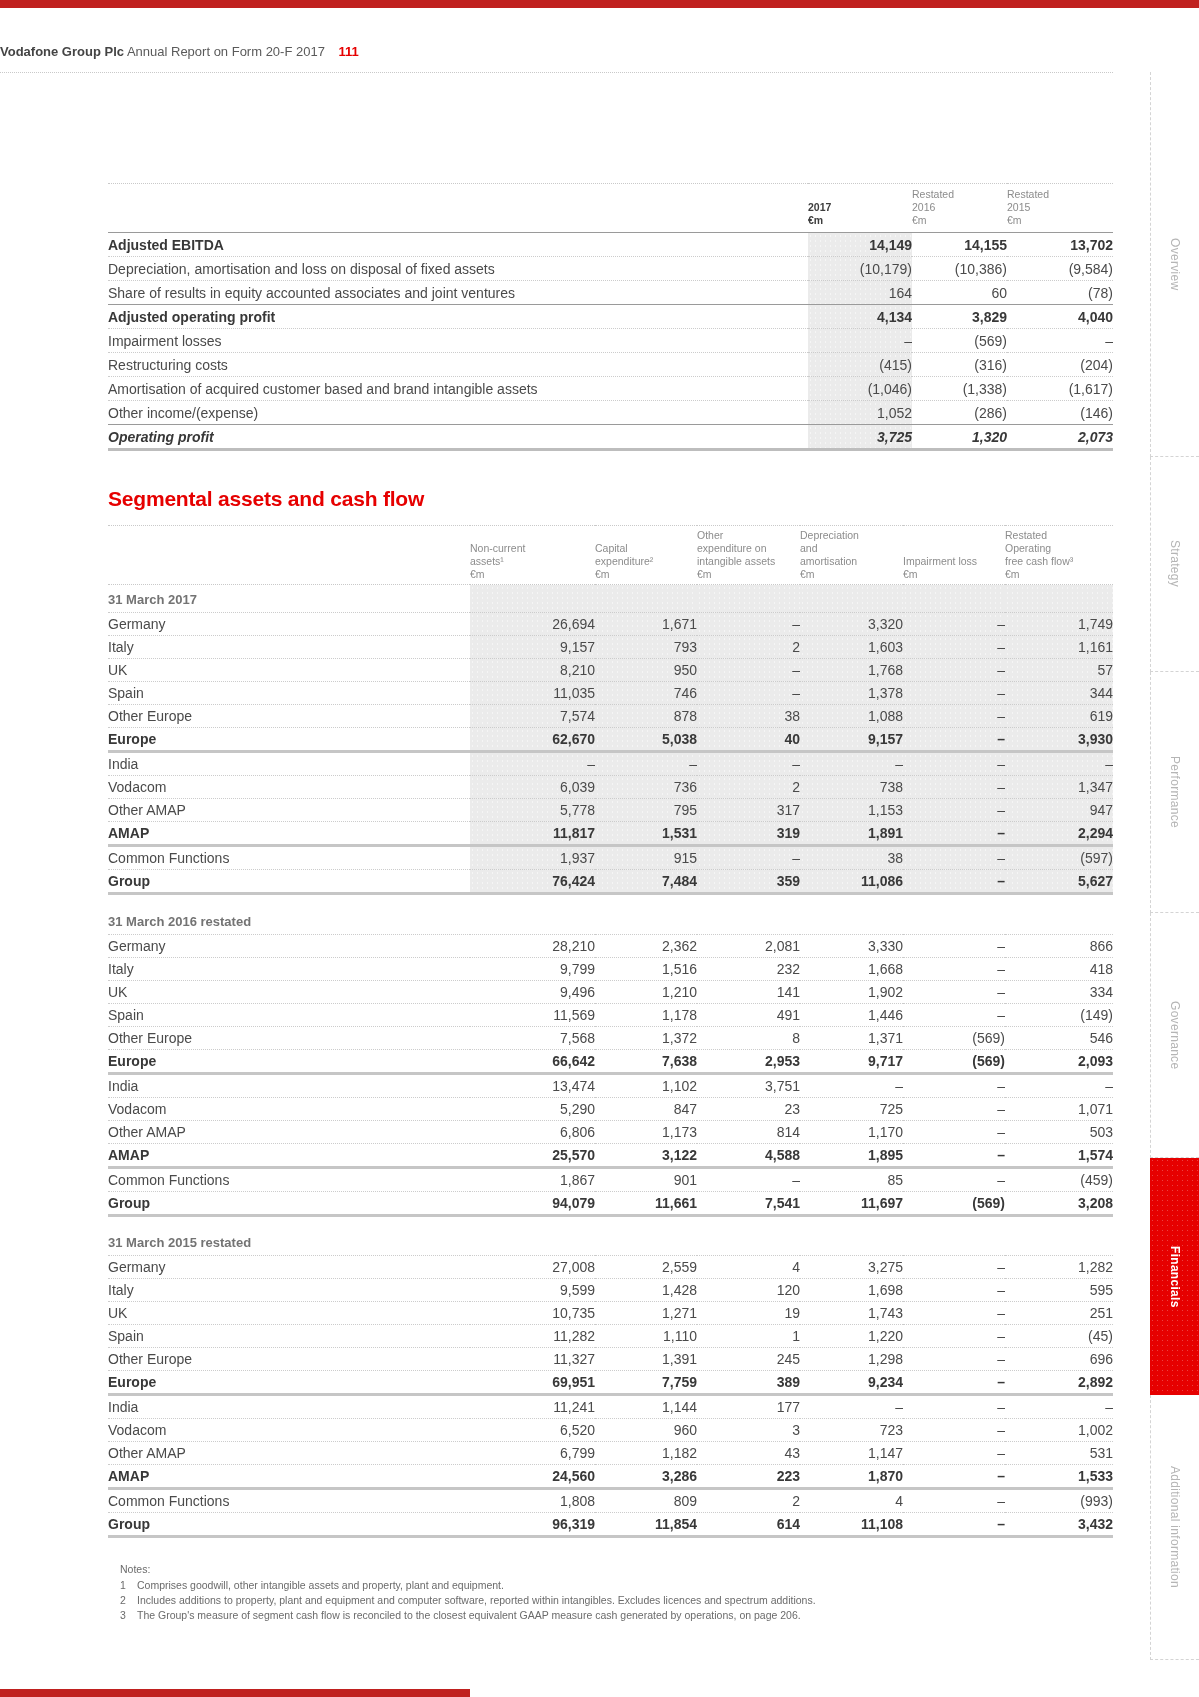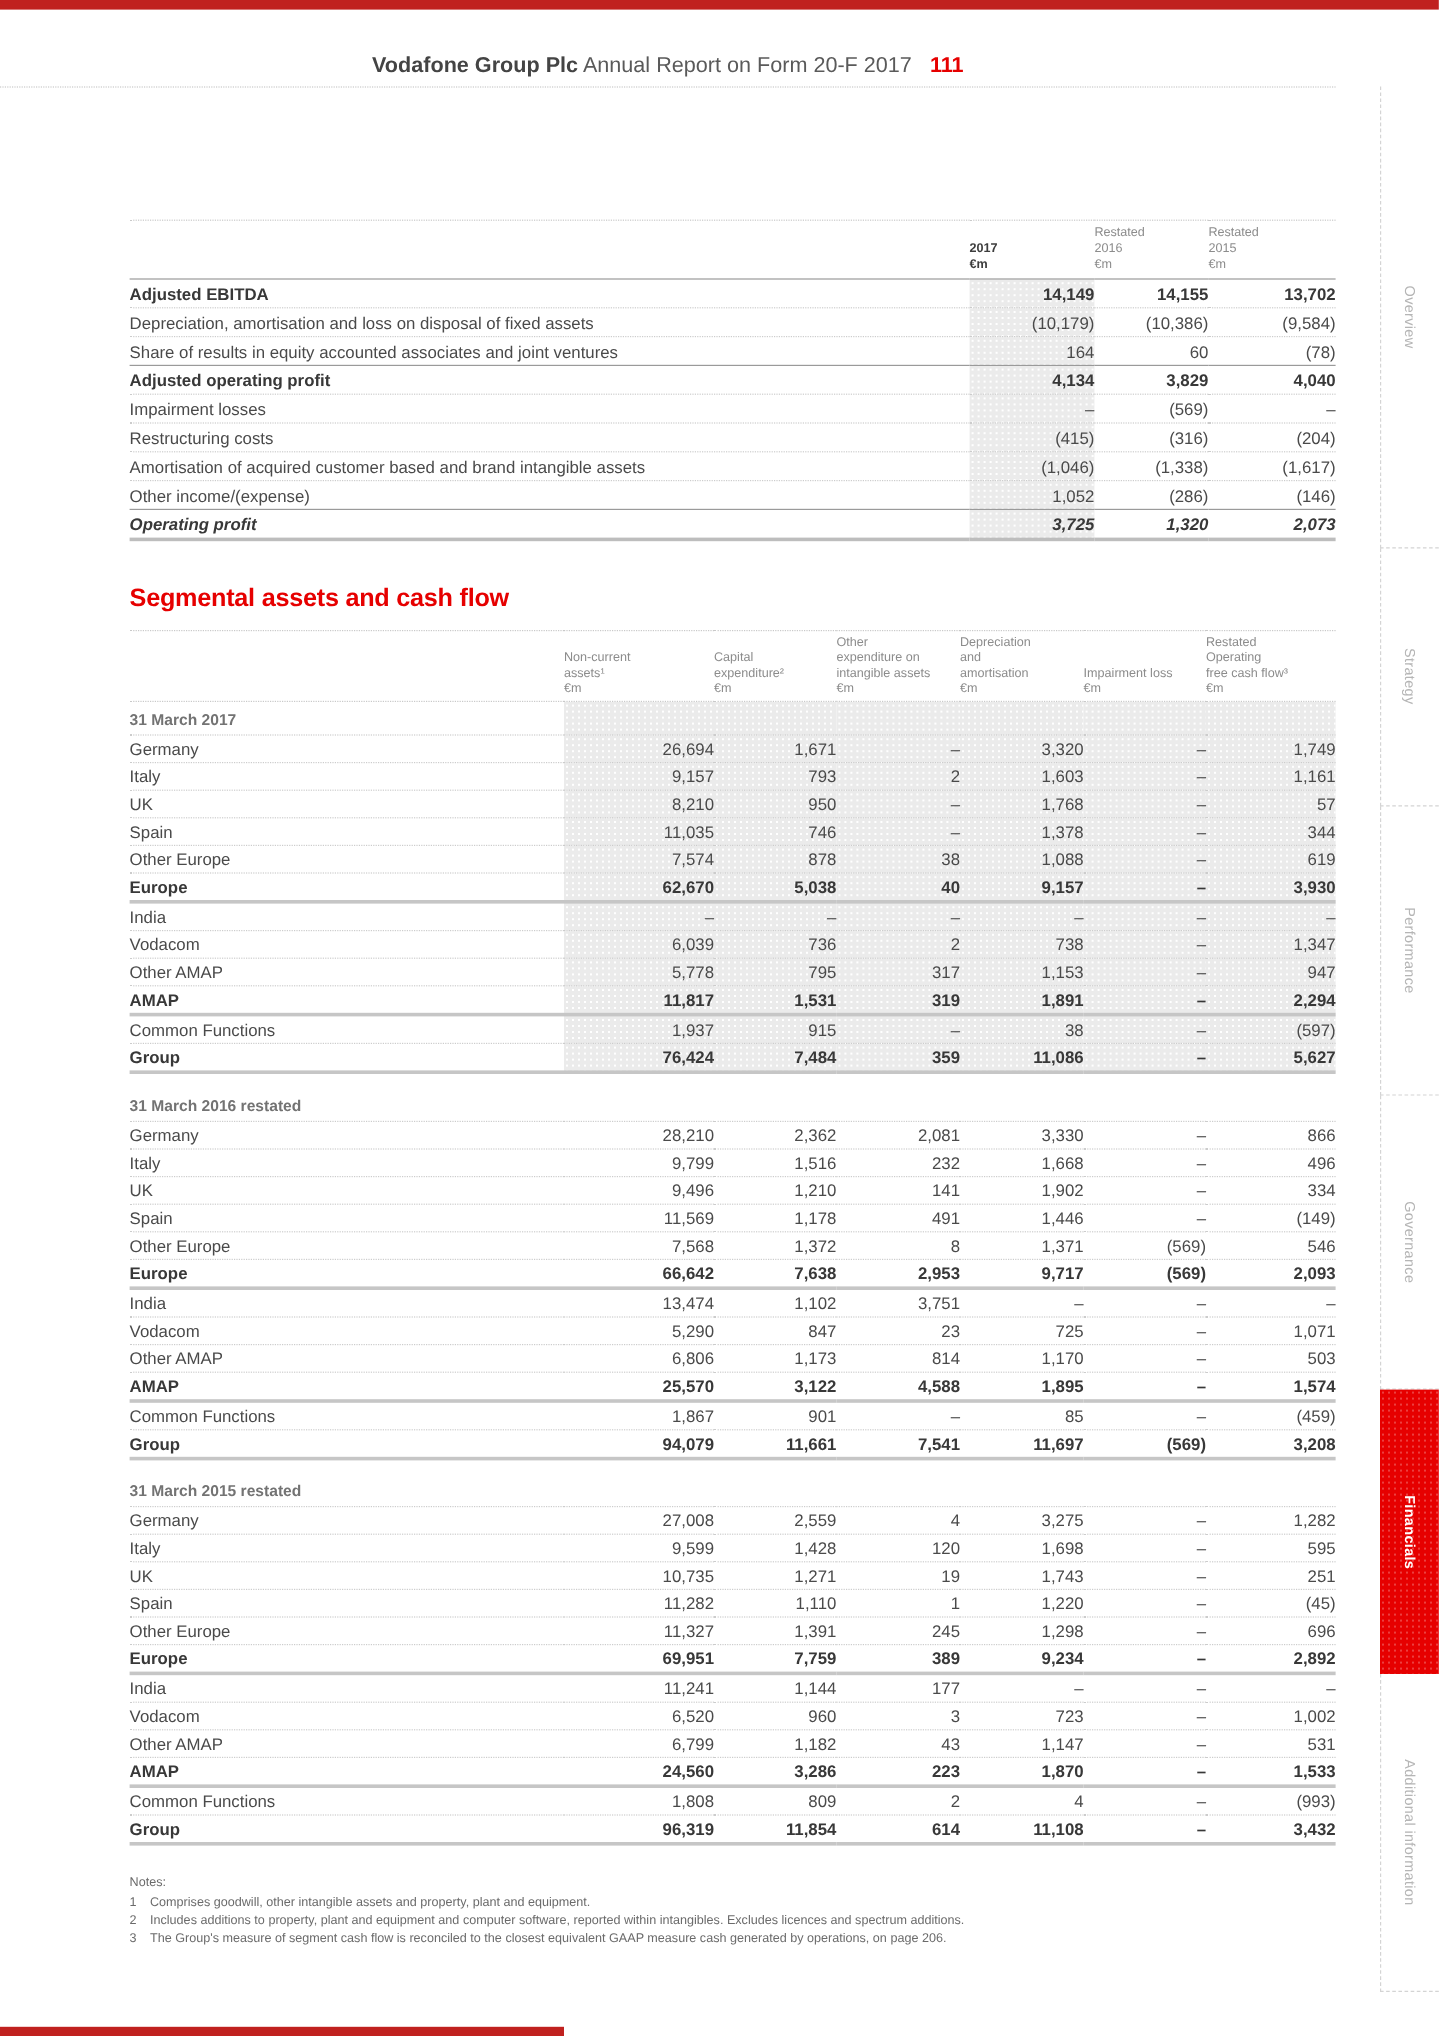--- a/index.html
+++ b/index.html
@@ -4,21 +4,21 @@
 <style>
   * { margin:0; padding:0; box-sizing:border-box; }
   html,body { background:#ffffff; }
   body {
     width:1199px; height:1697px; position:relative; overflow:hidden;
     font-family:"Liberation Sans", sans-serif; color:#4a4a4a;
   }
   .topbar { position:absolute; top:0; left:0; width:1199px; height:8px; background:#c0211f; }
   .bottombar { position:absolute; bottom:0; left:0; width:470px; height:8px; background:#c0211f; }
 
-  .pagehead { position:absolute; top:44px; left:0; width:1113px; text-align:center; font-size:18px; color:#5a5a5a; }
+  .pagehead { position:absolute; top:44px; left:0; width:1113px; text-align:left; font-size:13px; color:#5a5a5a; }
   .pagehead .brand { font-weight:bold; color:#444; }
   .pagehead .pagenum { font-weight:bold; color:#e60000; margin-left:10px; }
   .headrule { position:absolute; top:72px; left:0; width:1113px; border-top:1px dotted #c9c9c9; }
 
   .content { position:absolute; left:108px; top:183px; width:1005px; }
 
   table { border-collapse:collapse; table-layout:fixed; width:1005px; }
   td { font-size:14px; color:#4a4a4a; vertical-align:bottom; padding:4px 0 3px 0; }
   td.num { text-align:right; }
   td.colhead { font-size:10.5px; line-height:13px; color:#8c8c8c; vertical-align:bottom; padding-bottom:5px; }
@@ -45,21 +45,21 @@
   #t2 thead td { border-bottom:1px dotted #c9c9c9; }
   #t2 td { padding:3px 0 3px 0; }
   #t2 tr.datarow td { border-top:1px dotted #cccccc; }
   #t2 tr.datarow:first-child td { border-top:none; }
   #t2 tr.bold td { font-weight:bold; color:#383838; }
   #t2 tr.total td { border-bottom:3px solid #c6c6c6; }
   #t2 td.sect { font-weight:bold; color:#737373; font-size:13px; padding:7px 0 5px 0; }
   #t2 tr.spacer td { height:13px; padding:0; border:none; background:#ffffff; }
   #t2 tr.secttitle td { border-top:none; }
 
-  .notes { margin-top:24px; font-size:10.5px; color:#6b6b6b; line-height:15px; }
+  .notes { margin-top:24px; font-size:10.5px; color:#6b6b6b; line-height:15px;margin-left:12px; }
   .notes .nh { margin-bottom:1px; }
   .note-line { display:flex; }
   .note-num { width:17px; flex:0 0 17px; }
 
   .sidebar { position:absolute; top:72px; right:0; width:49px; height:1588px; display:flex; flex-direction:column; }
   .sb-cell {
     flex:0 0 auto; display:flex; align-items:center; justify-content:center;
     border-left:1px dashed #d4d4d4; border-bottom:1px dashed #d4d4d4;
   }
   .sb-cell span {
@@ -324,21 +324,21 @@
           <td class="num">–</td>
           <td class="num">866</td>
         </tr>
         <tr class="datarow">
           <td>Italy</td>
           <td class="num">9,799</td>
           <td class="num">1,516</td>
           <td class="num">232</td>
           <td class="num">1,668</td>
           <td class="num">–</td>
-          <td class="num">496</td>
+          <td class="num">418</td>
         </tr>
         <tr class="datarow">
           <td>UK</td>
           <td class="num">9,496</td>
           <td class="num">1,210</td>
           <td class="num">141</td>
           <td class="num">1,902</td>
           <td class="num">–</td>
           <td class="num">334</td>
         </tr>

